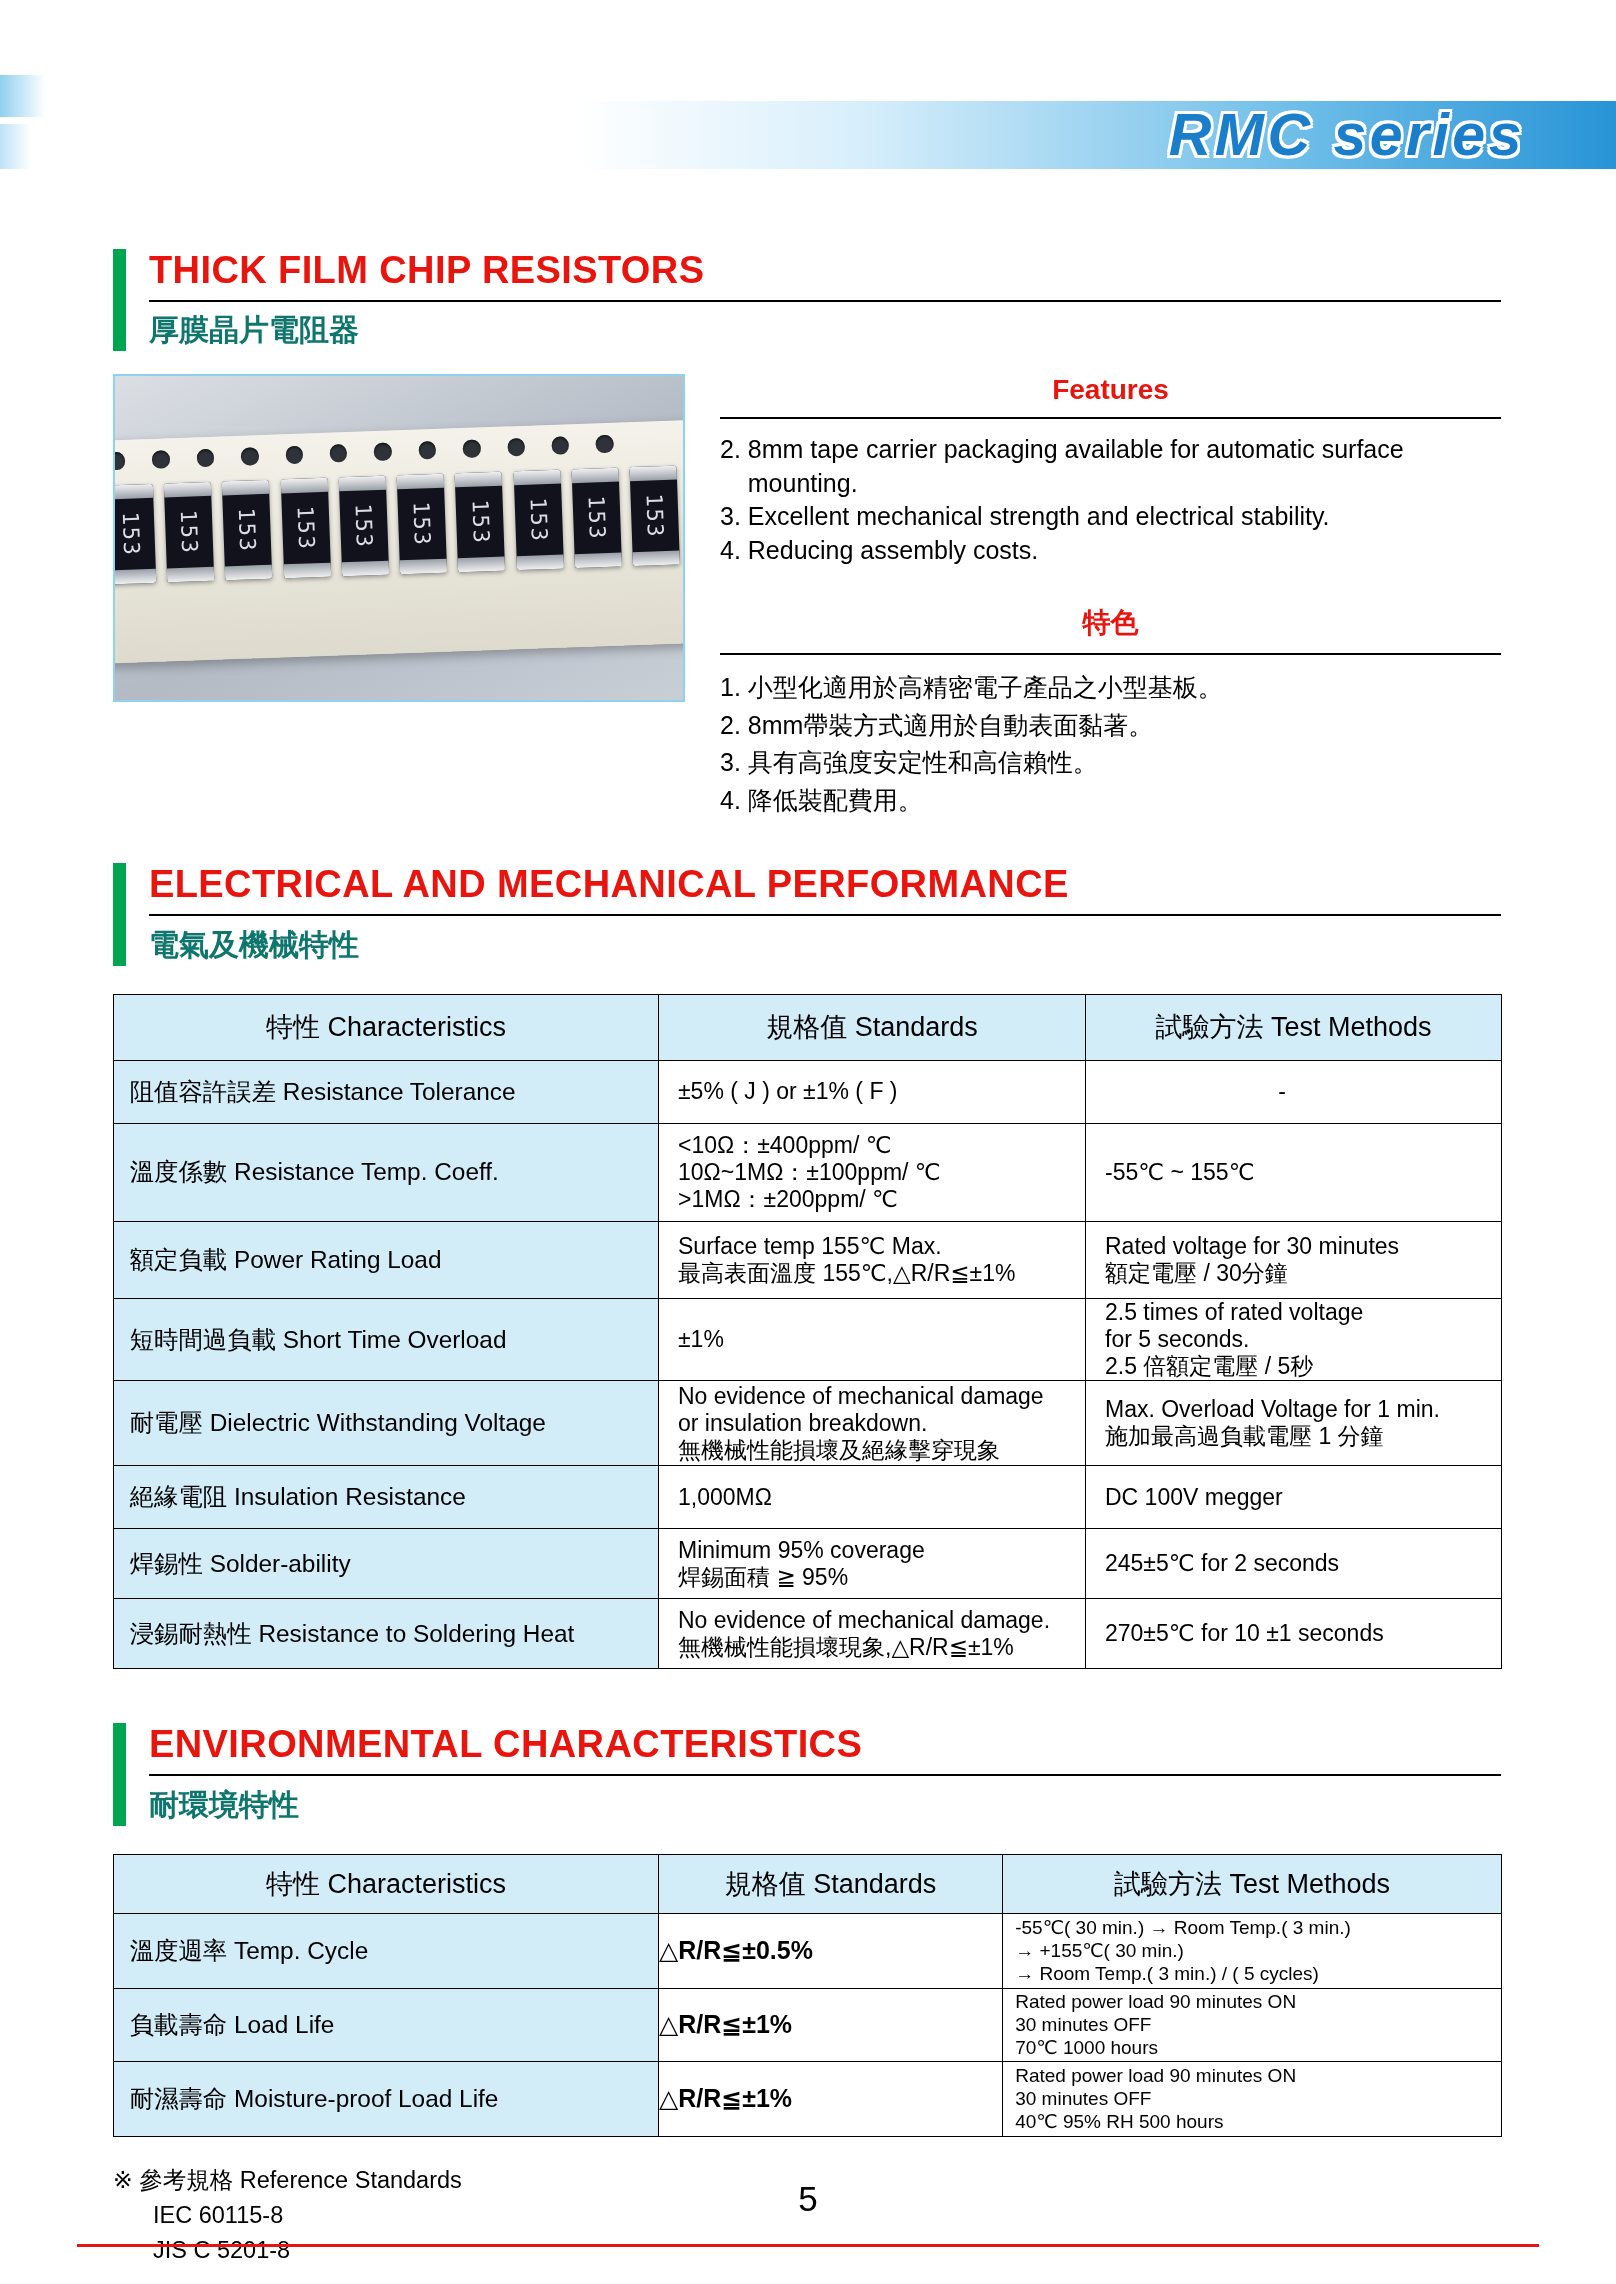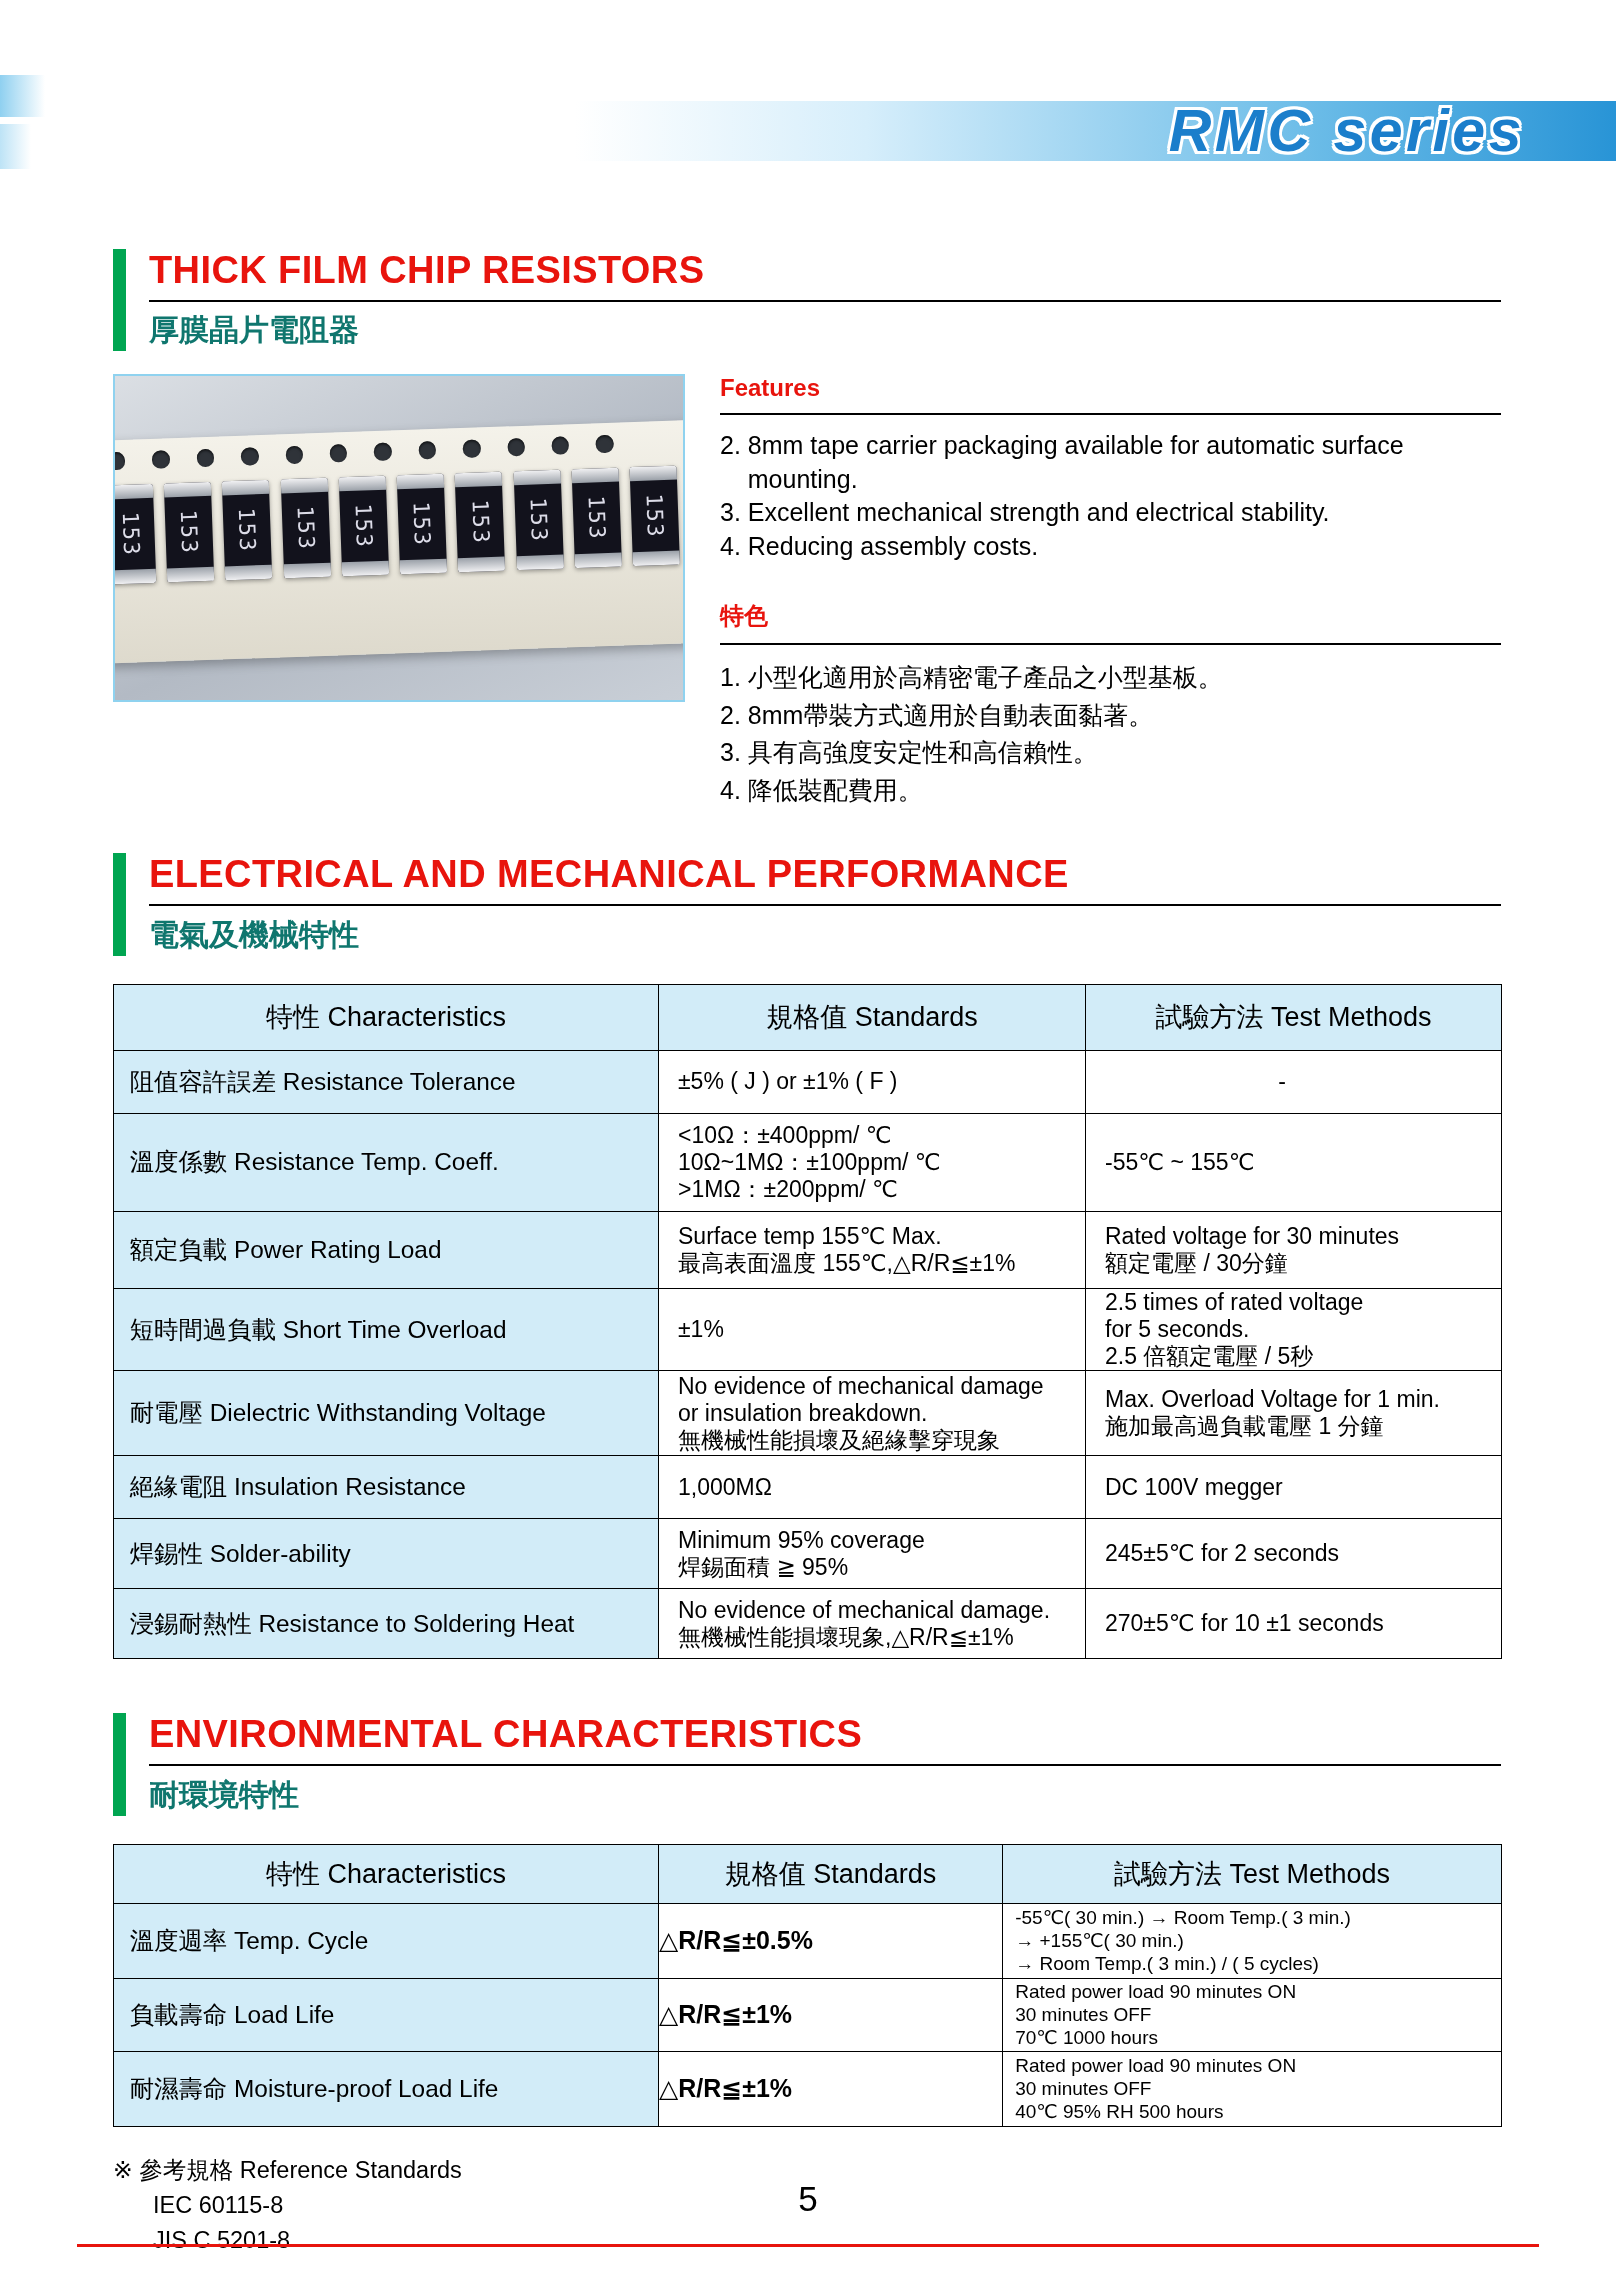--- a/index.html
+++ b/index.html
@@ -16,21 +16,21 @@
 
   
   .header { position:relative; height:205px; }
   .logo { position:absolute; left:108px; top:65px; display:flex; align-items:center;
     font-style:italic; font-weight:bold; color:#1463b8; }
   .logo-t1,.logo-t2 { font-size:58px; letter-spacing:-2.6px; }
   .globe { width:58px; height:58px; margin:0 0.9px; display:inline-flex; }
   .logo-reg { font-size:19px; align-self:flex-start; margin-left:7px; margin-top:-3.5px; font-style:normal; }
   .logo-swoosh { position:absolute; left:-7px; bottom:-14px; pointer-events:none; }
 
-  .series-band { position:absolute; top:101px; left:575px; right:0; height:60px;
+  .series-band { position:absolute; top:101px; left:575px; right:0; height:68px;
     background:linear-gradient(90deg, rgba(255,255,255,0) 0%, #d6eefb 28%, #6dbde8 70%, #2894d6 100%);
     display:flex; align-items:center; justify-content:flex-end; padding-right:91px; }
   .series-text { font-size:59px; font-weight:bold; font-style:italic; letter-spacing:3.5px; color:#1b7ecb;
     text-shadow:-2.6px -2.6px 0 #fff,2.6px -2.6px 0 #fff,-2.6px 2.6px 0 #fff,2.6px 2.6px 0 #fff,0 -2.6px 0 #fff,0 2.6px 0 #fff,-2.6px 0 0 #fff,2.6px 0 0 #fff; }
 
   .content { margin:0 115px 0 113px; }
 
   
   .sec-head { display:flex; margin-top:44px;justify-content:flex-end; }
   .sec-head.env { margin-top:54px; }
@@ -54,21 +54,21 @@
   .chip { width:47px; height:99px; background:#12121c; position:relative; display:flex;
     align-items:center; justify-content:center; border-radius:2.6px; flex-shrink:0;
     box-shadow:0 1.7px 4.4px rgba(0,0,0,0.35); }
   .chip::before,.chip::after { content:""; position:absolute; left:0; right:0; height:14px; }
   .chip::before { top:0; border-radius:2.6px 2.6px 0 0; background:linear-gradient(180deg,#f0f0f2,#9aa0a8); }
   .chip::after { bottom:0; border-radius:0 0 2.6px 2.6px; background:linear-gradient(0deg,#f0f0f2,#9aa0a8); }
   .chip span { transform:rotate(90deg); color:#dcdce8; font-size:22px;
     font-family:"DejaVu Sans Mono",monospace; letter-spacing:1.7px; }
 
   .intro-text { flex:1; margin-left:35px; }
-  .sub-head { font-size:24px; font-weight:bold; color:#e8140d; border-bottom:2.6px solid #000; padding-bottom:11px; }
+  .sub-head { font-size:28px; font-weight:bold; color:#e8140d; border-bottom:2.6px solid #000; padding-bottom:11px;text-align:center; }
   .sub-head.second { margin-top:37px; }
   .list { margin-top:14px; font-size:25px; line-height:1.34; }
   .list > div { white-space:pre-line; }
   .zh-list { line-height:1.5; }
 
   
   .spec-table { border-collapse:collapse; width:100%; margin-top:28px; table-layout:fixed; }
   .spec-table th,.spec-table td { border:1.7px solid #000; vertical-align:middle; }
   .spec-table th { background:#d2ecf8; font-size:27px; font-weight:normal; height:66px; text-align:center; }
   .spec-table td.c1 { background:#d2ecf8; font-size:24.4px; padding-left:15.7px; padding-right:5.2px; }

